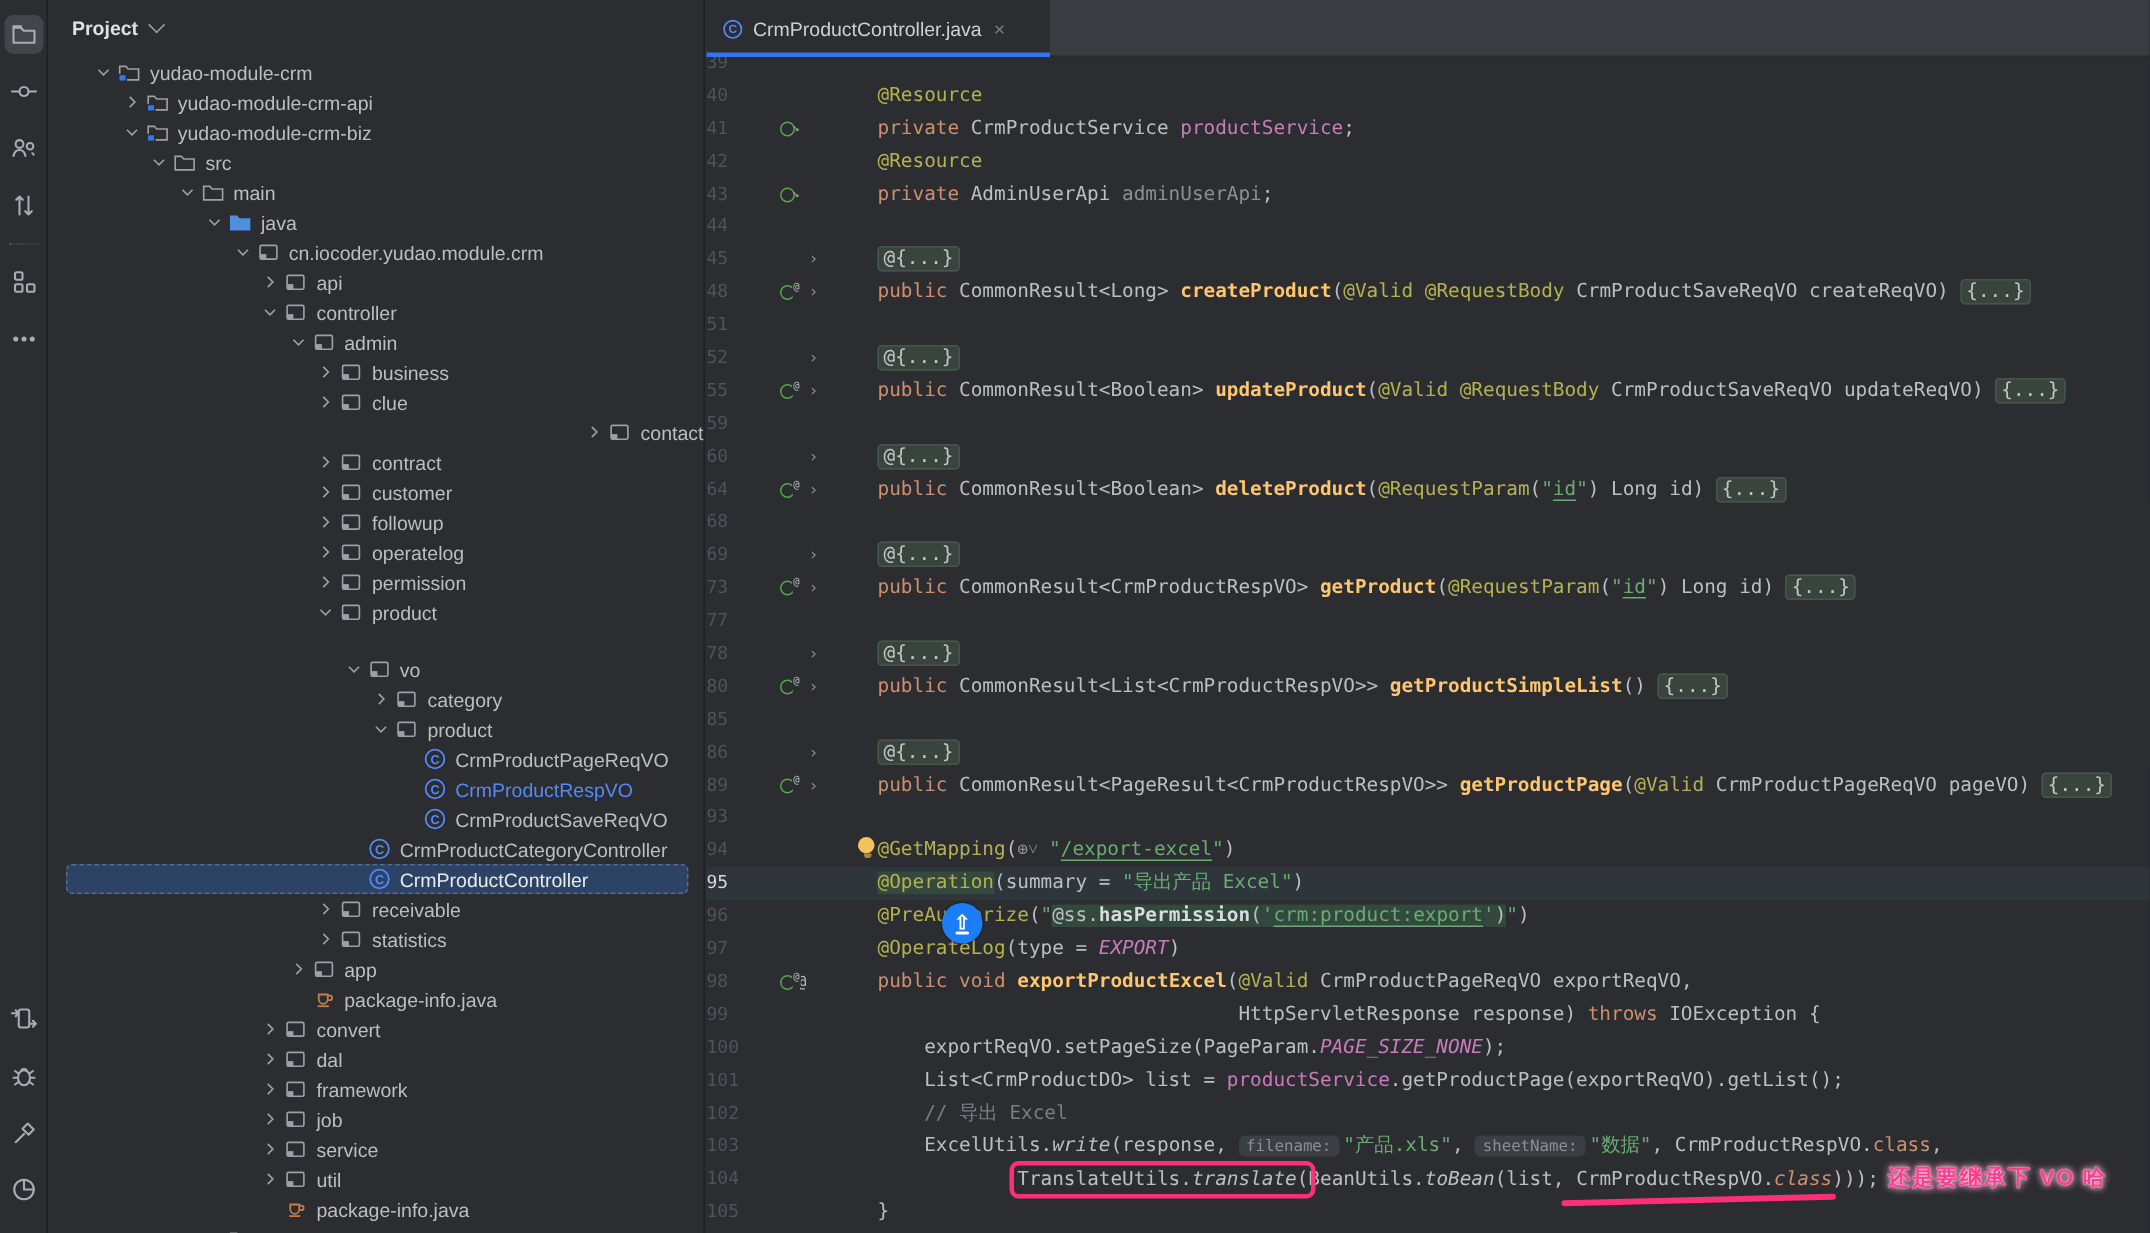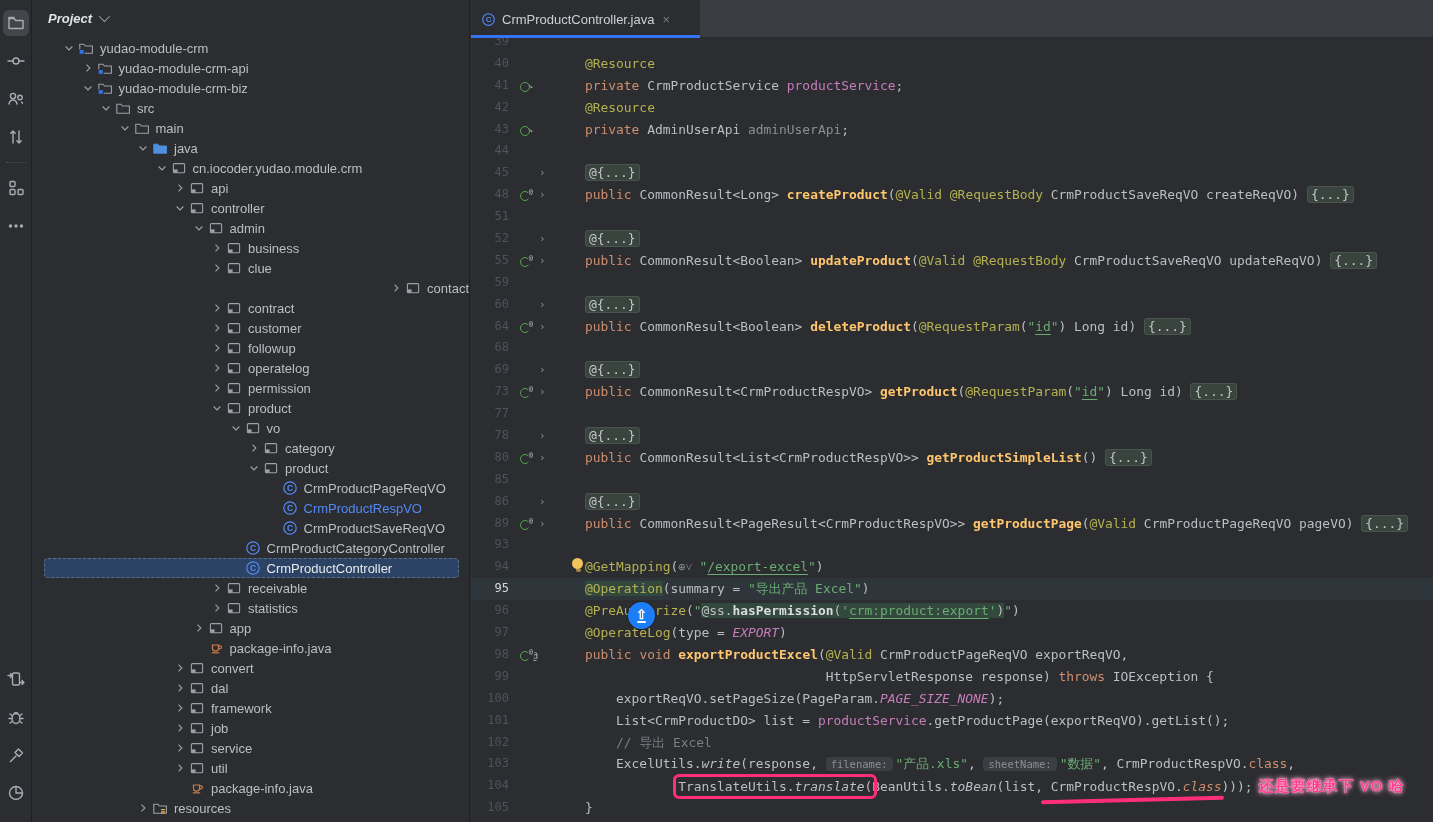--- a/index.html
+++ b/index.html
@@ -13,21 +13,21 @@
   .act-top { position:absolute; top:4px; left:0; width:32px; display:flex; flex-direction:column; align-items:center; }
   .act-bottom { position:absolute; bottom:10px; left:0; width:32px; display:flex; flex-direction:column; align-items:center; }
   .act-btn { width:26px; height:26px; margin:6px 0; border-radius:6px; display:flex; align-items:center; justify-content:center; cursor:pointer; }
   .act-btn.selected { background:#43454A; }
   .act-btn svg { stroke:#A8ADB5; fill:none; stroke-width:1.4; stroke-linecap:round; stroke-linejoin:round; }
   .act-divider { width:20px; border-top:1px dotted #4A4D52; margin:6px 0; }
 
   
   .panel { position:absolute; left:32px; top:0; width:438px; height:822px; background:#2B2D30; border-right:1px solid #1E1F22; }
   .panel-header { height:36px; display:flex; align-items:center; padding-left:16px; }
-  .panel-title { font-size:13px; font-weight:700; color:#DFE1E5;font-style:italic; }
+  .panel-title { font-size:13px; font-weight:700; color:#DFE1E5; }
   .panel-chev { margin-left:7px; width:8px; height:8px; border-right:1.5px solid #9DA0A8; border-bottom:1.5px solid #9DA0A8; transform:rotate(45deg) translateY(-2px); }
   .tree { position:absolute; top:38px; left:0; right:0; }
   .trow { position:relative; height:20px; display:flex; align-items:center; cursor:pointer; }
   .trow.sel::before { content:''; position:absolute; left:12px; right:10px; top:0; bottom:0;
         background:#2D4366; border:1px dashed rgba(170,190,220,.35); border-radius:4px; }
   .trow > * { position:relative; }
   .tchev { width:18px; height:16px; display:inline-flex; align-items:center; justify-content:center; flex:0 0 18px; }
   .tchev svg { stroke:#9DA0A8; fill:none; stroke-width:1.5; }
   .tchev.open svg { transform:rotate(90deg); }
   .ticon { width:16px; height:16px; flex:0 0 16px; margin-right:6px; display:inline-flex; align-items:center; justify-content:center; }
@@ -42,21 +42,21 @@
   .tab { position:absolute; left:0; top:0; width:229px; height:38px; background:#2B2D30;
          display:flex; align-items:center; padding:0 10px; cursor:pointer; }
   .tab::after { content:''; position:absolute; left:0; right:0; bottom:0; height:3px; background:#3574F0; }
   .tab-label { font-size:13px; color:#CED0D6; margin:0 8px 0 6px; white-space:nowrap; }
   .tab-close { font-size:13px; color:#7A7E85; cursor:pointer; }
 
   .code-area { position:absolute; left:0; top:31px; right:0; z-index:1; }
   .crow { height:21.9px; line-height:21.9px; white-space:pre;
           font-family:"DejaVu Sans Mono",monospace; font-size:12.9px; color:#BCBEC4; }
   .crow.caret { background:#2F363B; }
-  .lnum { display:inline-block; width:46px; text-align:right; padding-right:8px;
+  .lnum { display:inline-block; width:46px; padding-right:8px;
           color:#4E535C; font-size:12px; vertical-align:top; }
   .crow.caret .lnum { color:#D5D8DE; }
   .gut { display:inline-block; width:22px; vertical-align:top; text-align:left; }
   .foldc { display:inline-block; width:15px; color:#8A8E95; font-size:11px; vertical-align:top; cursor:pointer; }
   .codetxt { white-space:pre; }
 
   .sg.p  { color:#BCBEC4; }
   .sg.k  { color:#CF8E6D; }
   .sg.a  { color:#B5B151; }
   .sg.m  { color:#FFC66D; font-weight:700; }
@@ -441,21 +441,21 @@
             </svg>
           </span>
           <span class="ticon">
             <svg width="16" height="16" viewBox="0 0 16 16">
               <rect x="2.4" y="3.6" width="11.2" height="9.2" rx="1" class="ic-stroke"></rect>
               <rect x="2.4" y="9.4" width="4.2" height="3.4" fill="#9DA0A8"></rect>
             </svg>
           </span>
           <span class="tlabel">product</span>
         </div>
-        <div class="trow" style="padding-left: 194.5px;">
+        <div class="trow" style="padding-left: 194.5px; margin-top: 18px;">
           <span class="tchev open">
             <svg width="12" height="12" viewBox="0 0 16 16">
               <path d="M6 3.5l4.5 4.5L6 12.5"></path>
             </svg>
           </span>
           <span class="ticon">
             <svg width="16" height="16" viewBox="0 0 16 16">
               <rect x="2.4" y="3.6" width="11.2" height="9.2" rx="1" class="ic-stroke"></rect>
               <rect x="2.4" y="9.4" width="4.2" height="3.4" fill="#9DA0A8"></rect>
             </svg>

